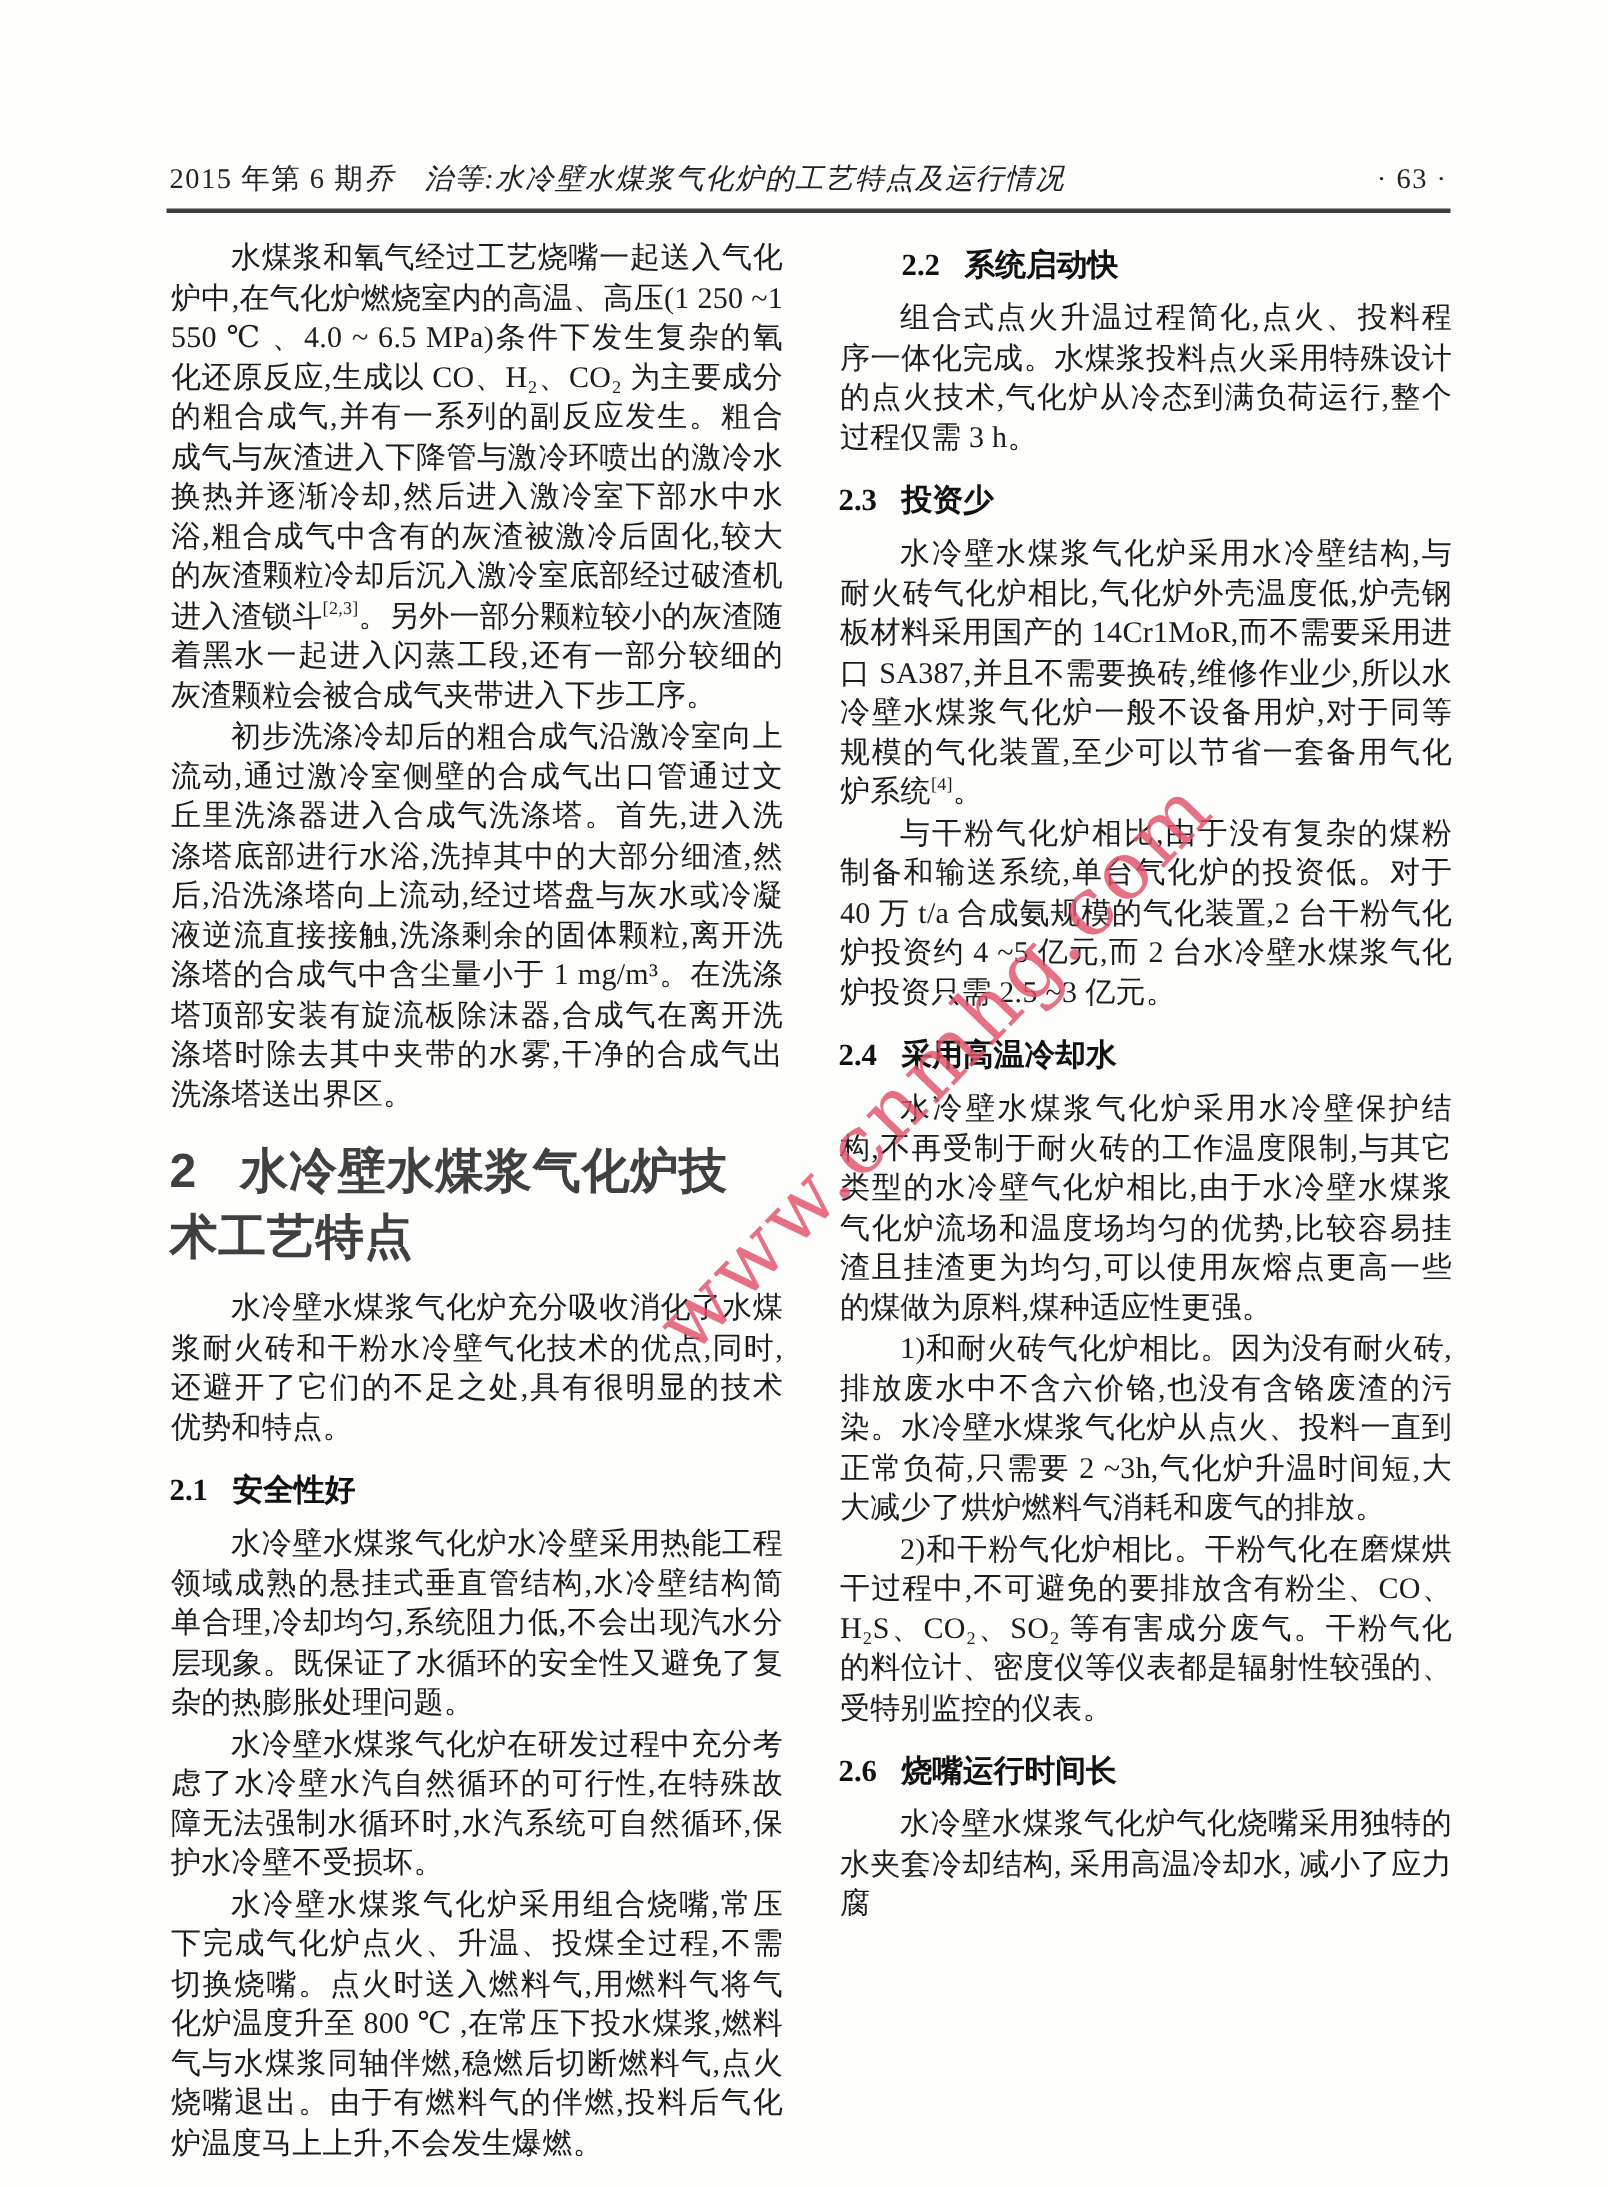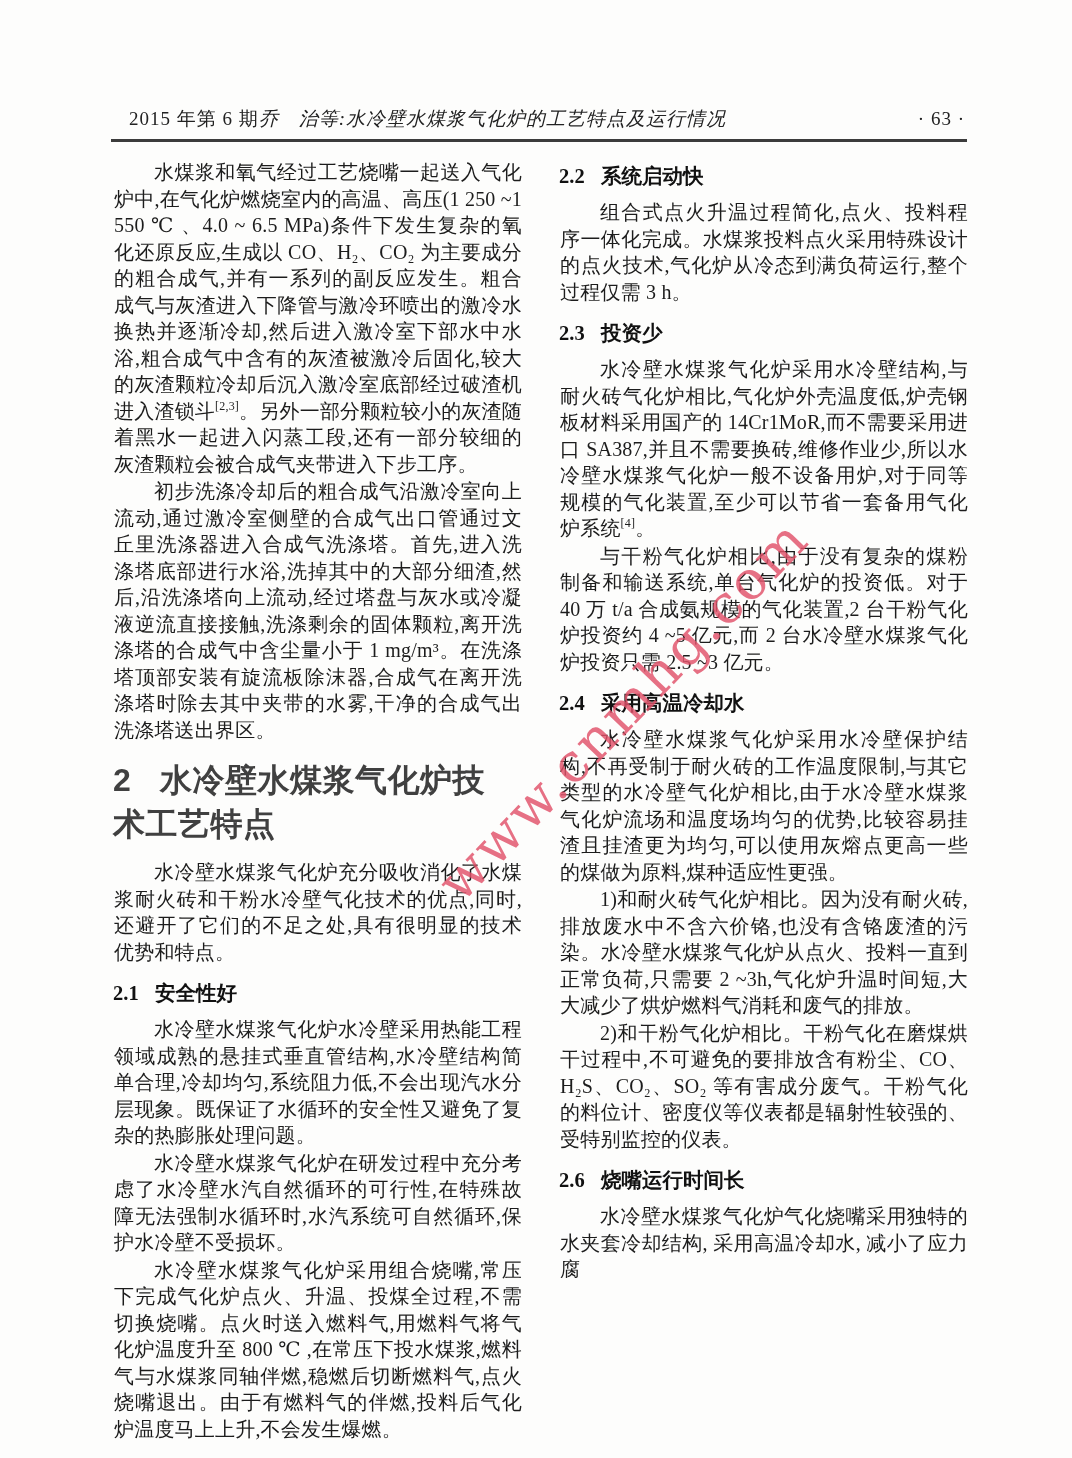--- a/index.html
+++ b/index.html
@@ -12,21 +12,21 @@
     overflow:hidden;
     font-family:"Liberation Serif","DejaVu Serif",serif;
     color:#1c1c1c;
   }
   
   .hdr{
     position:absolute;left:113px;top:106px;width:852px;
     display:flex;align-items:baseline;justify-content:space-between;
     font-size:19px;letter-spacing:1px;color:#222;
   }
-  .hdr .issue{white-space:nowrap;margin-left:16px;}
+  .hdr .issue{white-space:nowrap;}
   .hdr .running{
     flex:1;text-align:left;
     font-style:italic;
     font-size:19px;letter-spacing:1px;
   }
   .hdr .pageno{white-space:nowrap;}
   .hdr-rule{
     position:absolute;left:111px;top:139px;width:856px;height:3px;
     background:#3c3c3c;
   }
@@ -102,21 +102,21 @@
       <p>水冷壁水煤浆气化炉充分吸收消化了水煤浆耐火砖和干粉水冷壁气化技术的优点,同时,还避开了它们的不足之处,具有很明显的技术优势和特点。</p>
 
       <h3 class="h-sub"><span class="num">2.1</span><span>安全性好</span></h3>
 
       <p>水冷壁水煤浆气化炉水冷壁采用热能工程领域成熟的悬挂式垂直管结构,水冷壁结构简单合理,冷却均匀,系统阻力低,不会出现汽水分层现象。既保证了水循环的安全性又避免了复杂的热膨胀处理问题。</p>
       <p>水冷壁水煤浆气化炉在研发过程中充分考虑了水冷壁水汽自然循环的可行性,在特殊故障无法强制水循环时,水汽系统可自然循环,保护水冷壁不受损坏。</p>
       <p>水冷壁水煤浆气化炉采用组合烧嘴,常压下完成气化炉点火、升温、投煤全过程,不需切换烧嘴。点火时送入燃料气,用燃料气将气化炉温度升至 800 ℃ ,在常压下投水煤浆,燃料气与水煤浆同轴伴燃,稳燃后切断燃料气,点火烧嘴退出。由于有燃料气的伴燃,投料后气化炉温度马上上升,不会发生爆燃。</p>
     </div>
 
     <div class="col">
-      <h3 class="h-sub" style="margin-top:4px;"><span class="num">2.2</span><span>系统启动快</span></h3>
+      <h3 class="h-sub" style="margin-top:4px;margin-left:42px;"><span class="num">2.2</span><span>系统启动快</span></h3>
       <p>组合式点火升温过程简化,点火、投料程序一体化完成。水煤浆投料点火采用特殊设计的点火技术,气化炉从冷态到满负荷运行,整个过程仅需 3 h。</p>
 
       <h3 class="h-sub"><span class="num">2.3</span><span>投资少</span></h3>
       <p><span>水冷壁水煤浆气化炉采用水冷壁结构,与耐火砖气化炉相比,气化炉外壳温度低,炉壳钢板材料采用国产的 14Cr1MoR,而不需要采用进口 SA387,并且不需要换砖,维修作业少,所以水冷壁水煤浆气化炉一般不设备用炉,对于同等规模的气化装置,至少可以节省一套备用气化炉系统</span><sup class="ref">[4]</sup><span>。</span></p>
       <p>与干粉气化炉相比,由于没有复杂的煤粉制备和输送系统,单台气化炉的投资低。对于40 万 t/a 合成氨规模的气化装置,2 台干粉气化炉投资约 4 ~5 亿元,而 2 台水冷壁水煤浆气化炉投资只需 2.5 ~3 亿元。</p>
 
       <h3 class="h-sub"><span class="num">2.4</span><span>采用高温冷却水</span></h3>
       <p>水冷壁水煤浆气化炉采用水冷壁保护结构,不再受制于耐火砖的工作温度限制,与其它类型的水冷壁气化炉相比,由于水冷壁水煤浆气化炉流场和温度场均匀的优势,比较容易挂渣且挂渣更为均匀,可以使用灰熔点更高一些的煤做为原料,煤种适应性更强。</p>
 
       <p>1)和耐火砖气化炉相比。因为没有耐火砖,排放废水中不含六价铬,也没有含铬废渣的污染。水冷壁水煤浆气化炉从点火、投料一直到正常负荷,只需要 2 ~3h,气化炉升温时间短,大大减少了烘炉燃料气消耗和废气的排放。</p>

